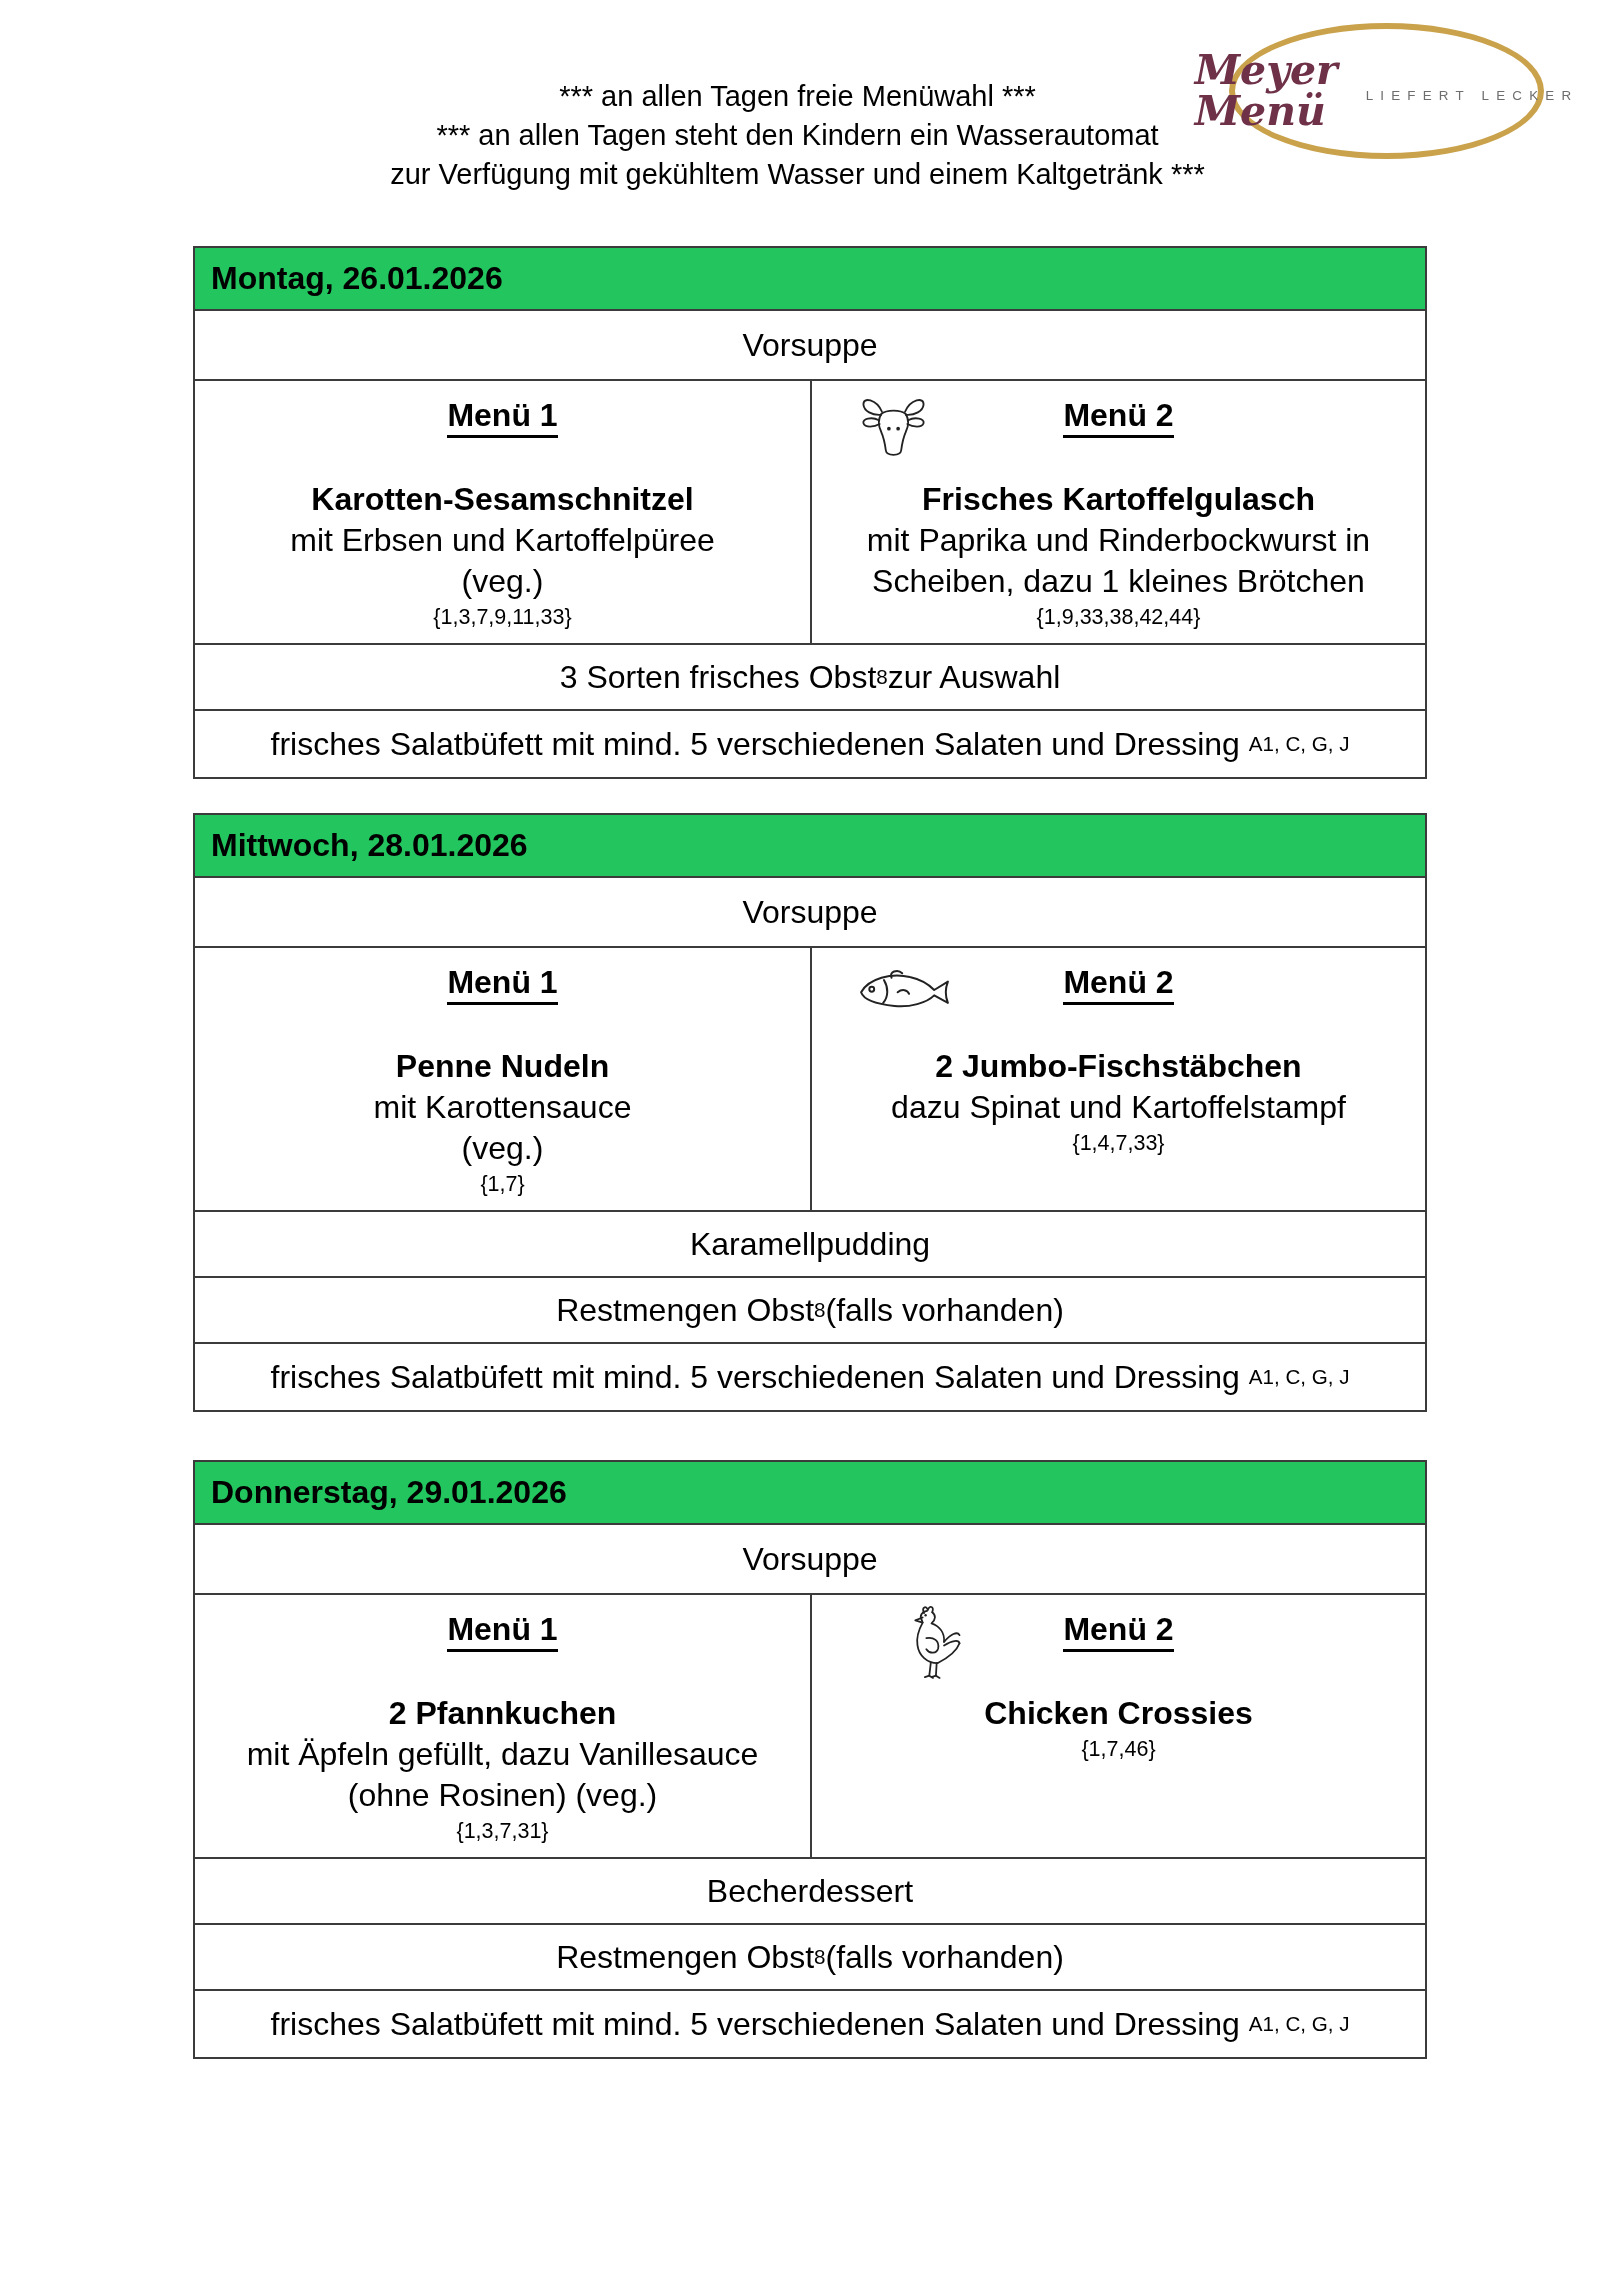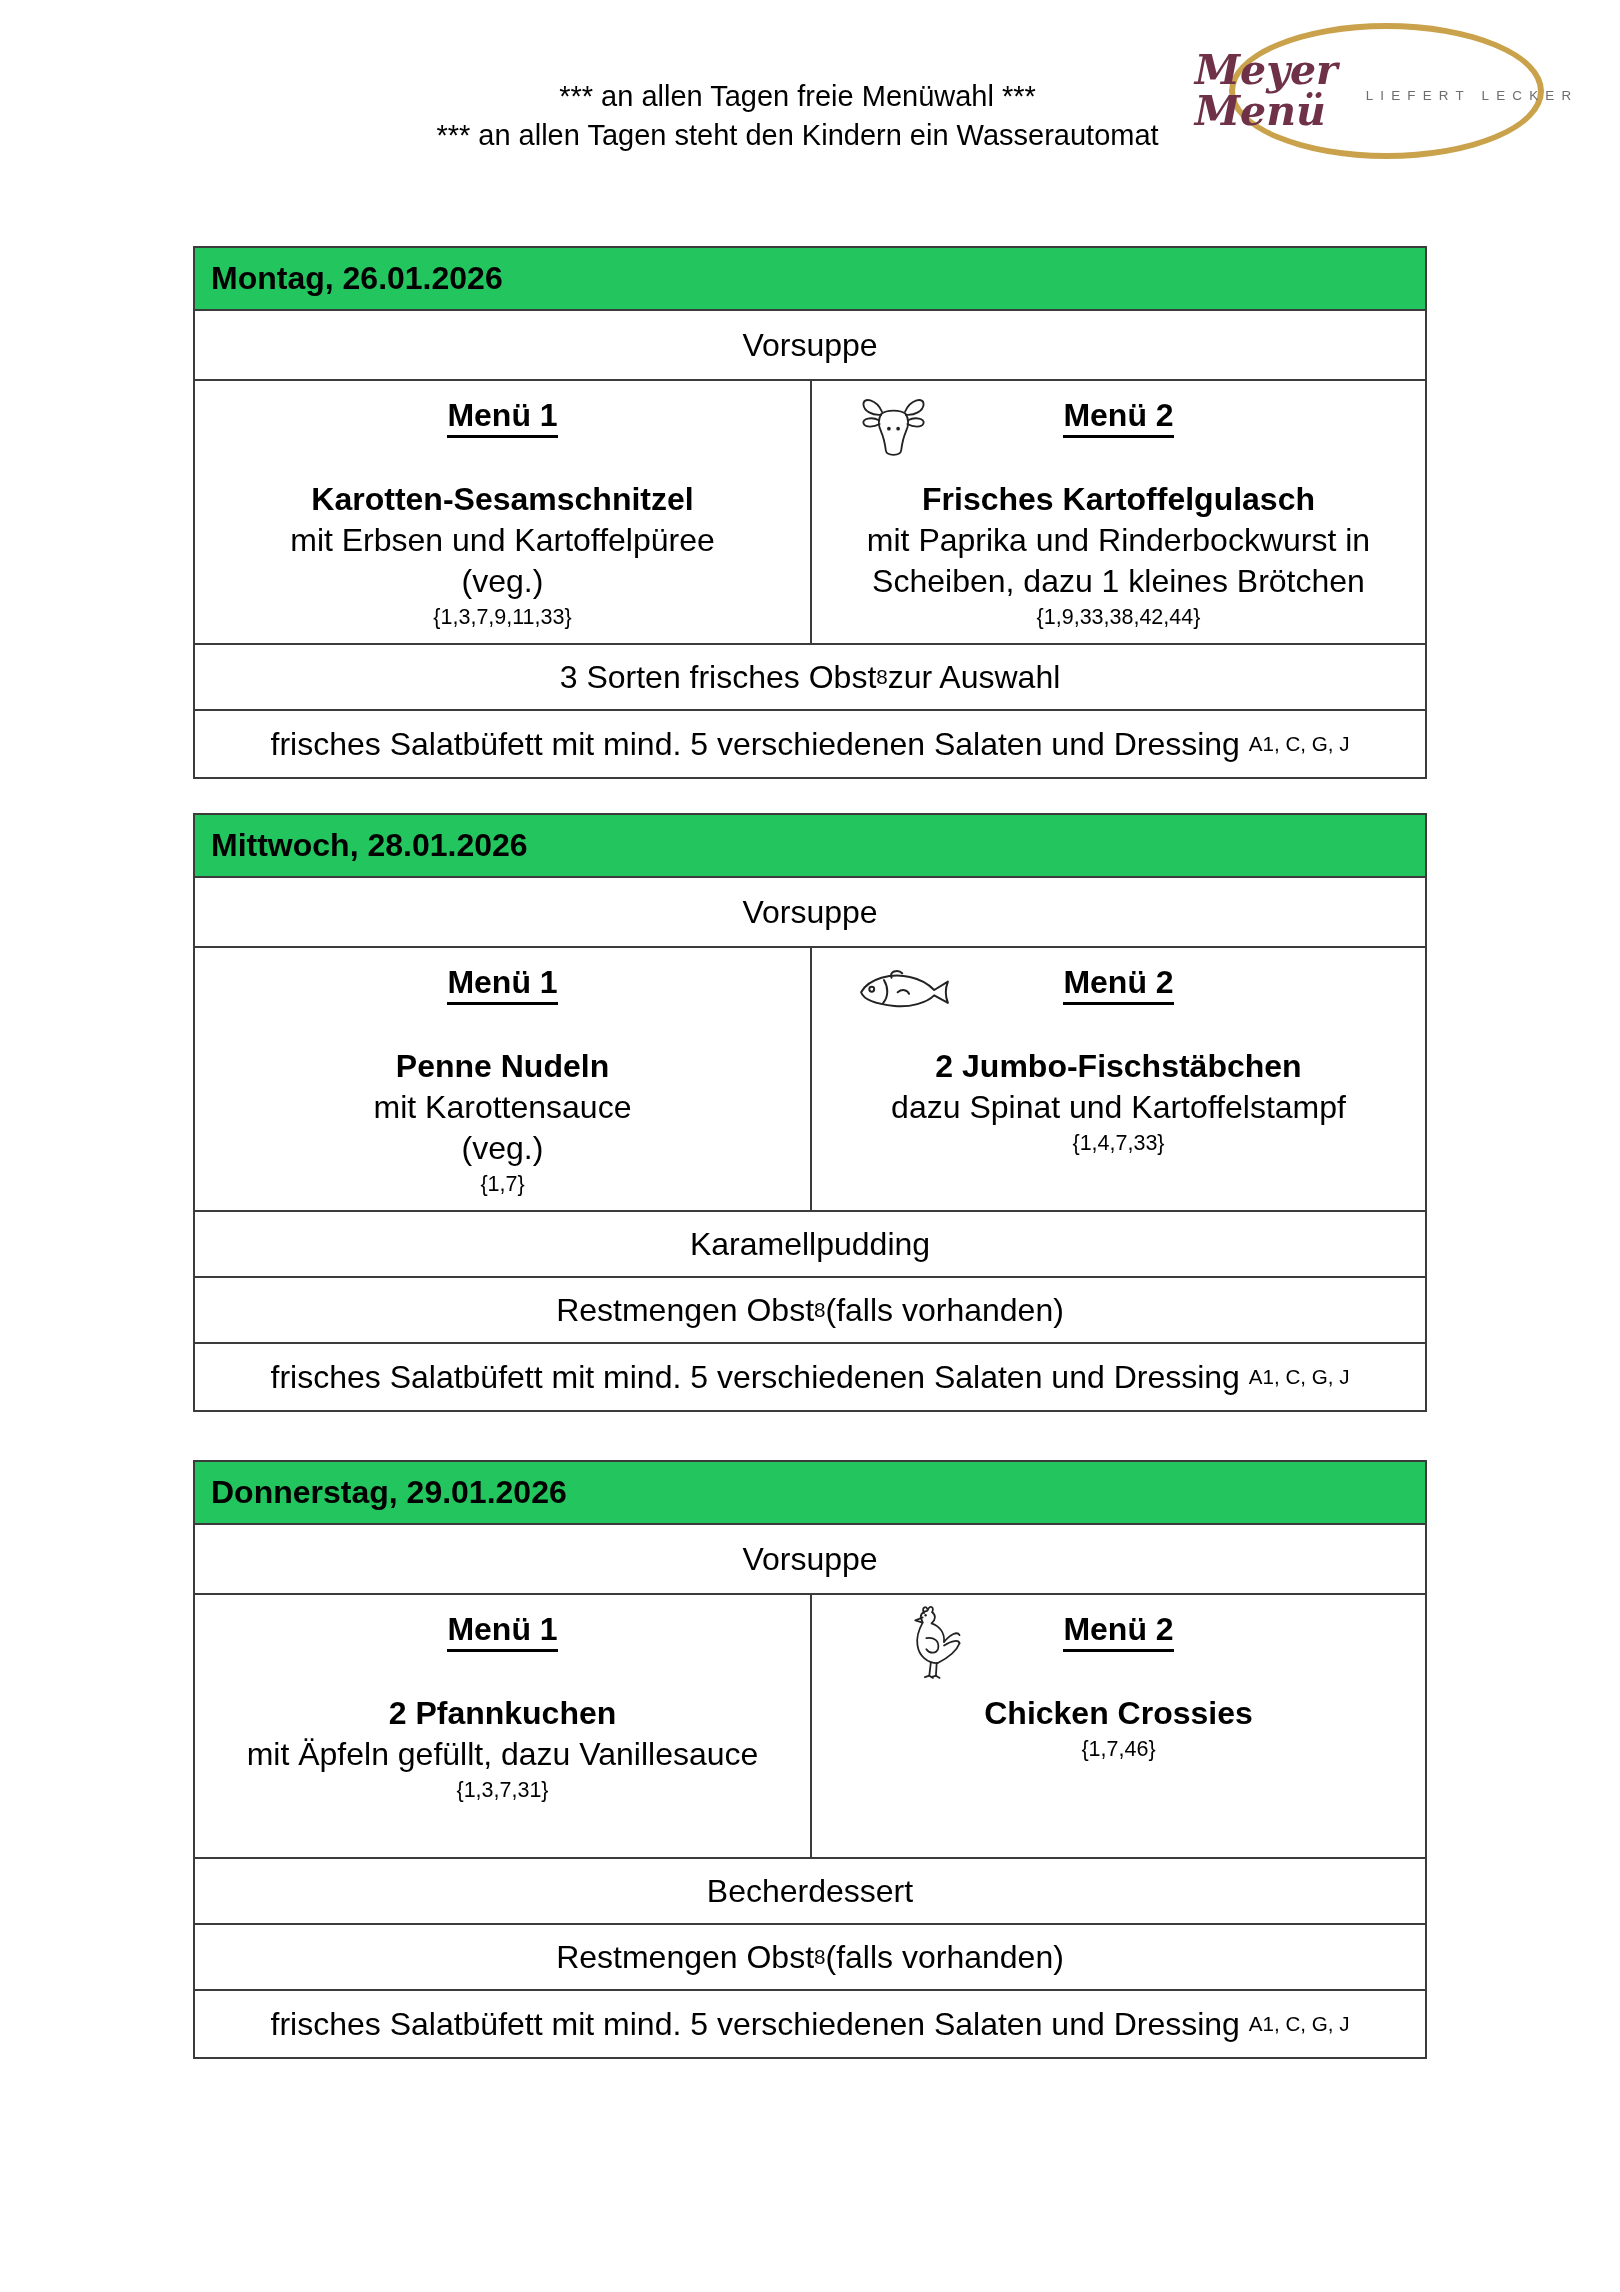--- a/index.html
+++ b/index.html
@@ -53,20 +53,21 @@
   .menu-icon svg { display:block; width:100%; height:100%; }
 </style>
 </head>
 <body>
 
 <div class="page">
 
   <div class="note">
     <div>*** an allen Tagen freie Menüwahl ***</div>
     <div>*** an allen Tagen steht den Kindern ein Wasserautomat</div>
+    <div>zur Verfügung mit gekühltem Wasser und einem Kaltgetränk ***</div>
   </div>
 
   <div class="logo">
     <div class="logo-name">Meyer Menü</div>
     <div class="logo-tag">LIEFERT LECKER</div>
   </div>
 
   <div class="mtable t1">
     <div class="day-header">
       <span>Montag, 26.01.2026</span>
@@ -166,20 +167,21 @@
       <span>Donnerstag, 29.01.2026</span>
     </div>
     <div class="vorsuppe">
       <span>Vorsuppe</span>
     </div>
     <div class="menu-row">
       <div class="menu-cell">
         <div class="menu-title"><span class="ul">Menü 1</span></div>
         <div class="dish">2 Pfannkuchen</div>
         <div class="desc">mit Äpfeln gefüllt, dazu Vanillesauce</div>
+        <div class="desc">(ohne Rosinen) (veg.)</div>
         <div class="allerg">{1,3,7,31}</div>
       </div>
       <div class="menu-cell right">
         <span class="menu-icon chicken">
           <svg viewBox="0 0 80 110" fill="none" stroke="#222" stroke-width="2.4" stroke-linecap="round" stroke-linejoin="round">
             <path d="M30,13 C26,5 33,2 35,9 C37,2 44,4 41,12"></path>
             <path d="M34,10 C27,11 23,17 27,23 L28,26 C23,35 19,45 21,57 C23,71 34,81 48,81"></path>
             <path d="M41,12 C46,16 46,22 40,27 C51,31 58,40 57,52"></path>
             <path d="M28,19 L18,23 L28,26"></path>
             <circle cx="32" cy="16" r="1.6" fill="#222" stroke="none"></circle>

